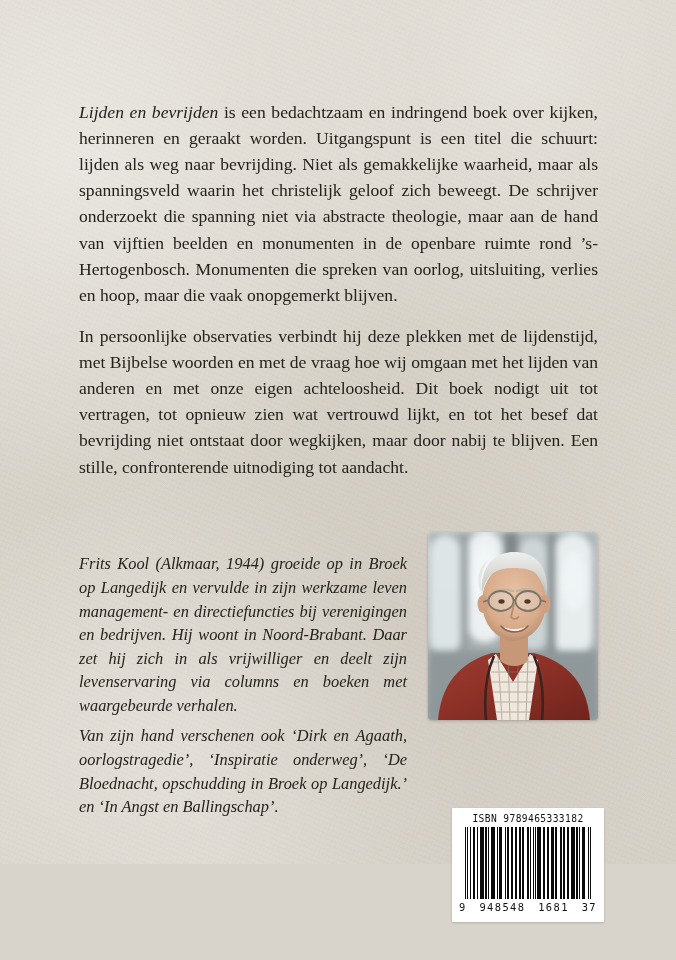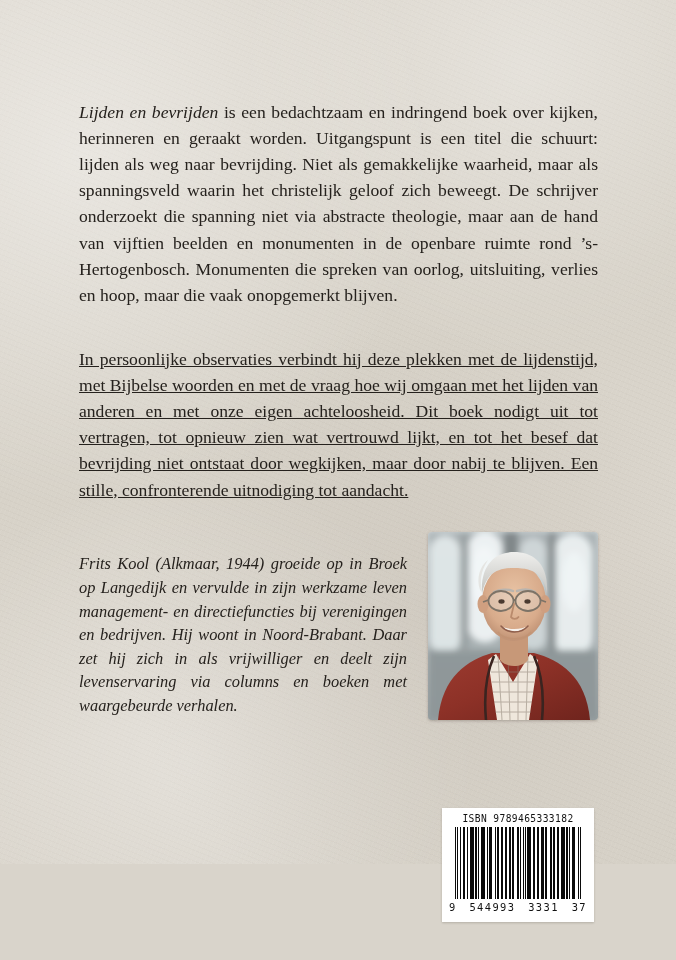--- a/index.html
+++ b/index.html
@@ -38,21 +38,21 @@
     font-size: 17.6px;
     line-height: 26.2px;
     text-align: justify;
     text-justify: inter-word;
     -webkit-hyphens: none;
     hyphens: none;
   }
   .blurb .it { font-style: italic; }
 
   #para1 { top: 81px; }
-  #para2 { top: 328px; text-decoration: underline; }
+  #para2 { top: 305px; }
 
   
   .bio {
     position: absolute;
     left: 79px;
     width: 328px;
     color: #25211d;
     font-size: 16.4px;
     line-height: 23.6px;
     text-align: justify;
@@ -72,21 +72,21 @@
     height: 188px;
     border-radius: 4px;
     overflow: hidden;
     box-shadow: 0 1px 3px rgba(60,52,42,0.28);
   }
   #author-photo svg { display: block; }
 
   
   #barcode-box {
     position: absolute;
-    left: 442px;
+    left: 452px;
     top: 808px;
     width: 152px;
     height: 114px;
     background: #ffffff;
     box-shadow: 0 1px 2px rgba(60,52,42,0.22);
     box-sizing: border-box;
   }
   #isbn-text {
     position: absolute;
     left: 0; right: 0;
@@ -131,20 +131,21 @@
 <body>
 
 <div id="page">
 
   <p class="blurb" id="para1"><em class="it">Lijden en bevrijden</em><span> is een bedachtzaam en indringend boek over kijken, herinneren en geraakt worden. Uitgangspunt is een titel die schuurt: lijden als weg naar bevrijding. Niet als gemakkelijke waarheid, maar als spanningsveld waarin het christelijk geloof zich beweegt. De schrijver onderzoekt die spanning niet via abstracte theologie, maar aan de hand van vijftien beelden en monumenten in de openbare ruimte rond ’s-Hertogenbosch. Monumenten die spreken van oorlog, uitsluiting, verlies en hoop, maar die vaak onopgemerkt blijven.</span></p>
 
   <p class="blurb" id="para2">In persoonlijke observaties verbindt hij deze plekken met de lijdenstijd, met Bijbelse woorden en met de vraag hoe wij omgaan met het lijden van anderen en met onze eigen achteloosheid. Dit boek nodigt uit tot vertragen, tot opnieuw zien wat vertrouwd lijkt, en tot het besef dat bevrijding niet ontstaat door wegkijken, maar door nabij te blijven. Een stille, confronterende uitnodiging tot aandacht.</p>
 
   <p class="bio" id="bio1">Frits Kool (Alkmaar, 1944) groeide op in Broek op Langedijk en vervulde in zijn werkzame leven management- en directiefuncties bij verenigingen en bedrijven. Hij woont in Noord-Brabant. Daar zet hij zich in als vrijwilliger en deelt zijn levenservaring via columns en boeken met waargebeurde verhalen.</p>
 
+  <p class="bio" id="bio2">Van zijn hand verschenen ook ‘Dirk en Agaath, oorlogstragedie’, ‘Inspiratie onderweg’, ‘De Bloednacht, opschudding in Broek op Langedijk.’ en ‘In Angst en Ballingschap’.</p>
 
   <div id="author-photo">
     <svg width="170" height="188" viewBox="0 0 170 188" xmlns="http://www.w3.org/2000/svg">
       <defs>
         <linearGradient id="bgwin" x1="0" y1="0" x2="0" y2="1">
           <stop offset="0%" stop-color="#cfd6d8"></stop>
           <stop offset="55%" stop-color="#b8c0c2"></stop>
           <stop offset="100%" stop-color="#9aa2a4"></stop>
         </linearGradient>
         <linearGradient id="jacket" x1="0" y1="0" x2="1" y2="1">
@@ -267,19 +268,19 @@
         <span style="left: 101.5px; width: 2.18333px;"></span>
         <span style="left: 106.167px; width: 3.35px;"></span>
         <span style="left: 110.833px; width: 2.18333px;"></span>
         <span style="left: 114.333px; width: 1.01667px;"></span>
         <span style="left: 116.667px; width: 3.35px;"></span>
         <span style="left: 122.5px; width: 1.01667px;"></span>
         <span style="left: 124.833px; width: 1.01667px;"></span>
       </div>
     <div id="barcode-digits">
       <span class="grp">9</span>
-      <span class="grp">544993</span>
-      <span class="grp">3331</span>
+      <span class="grp">948548</span>
+      <span class="grp">1681</span>
       <span class="grp">37</span>
     </div>
   </div>
 
 </div>
 
 </body></html>

